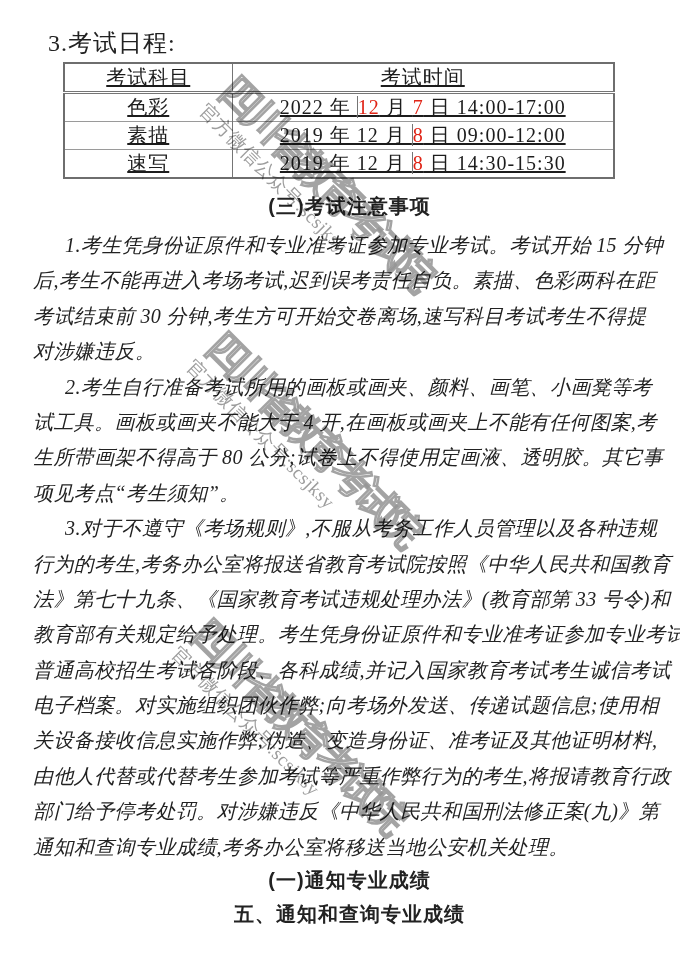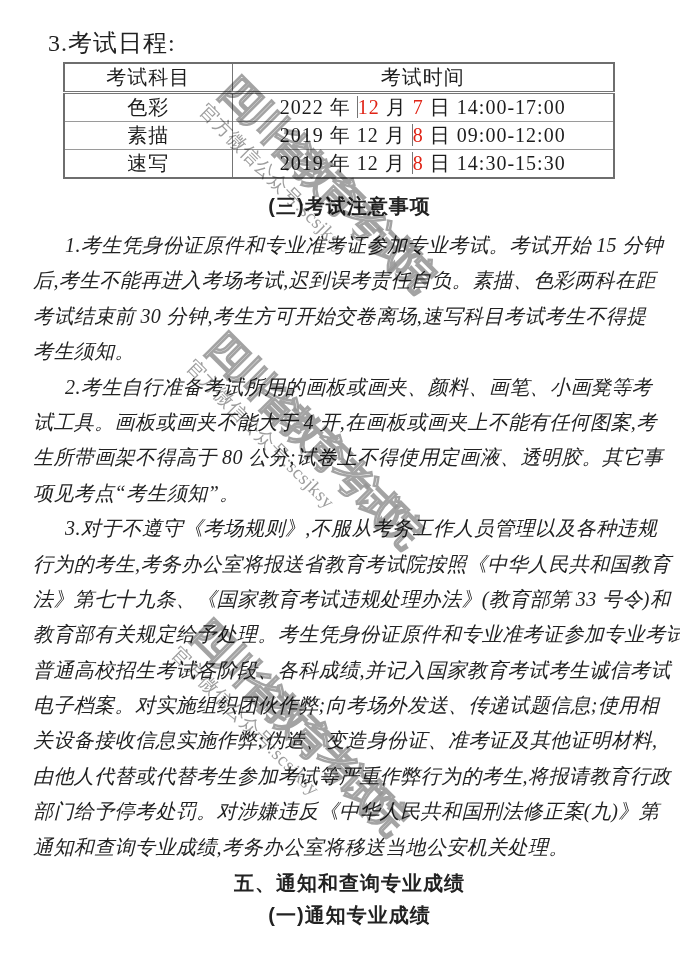--- a/index.html
+++ b/index.html
@@ -26,21 +26,21 @@
       font-size:20px;letter-spacing:1px;padding-left:13px;text-align:center;}
   .h-notes{margin-top:13px;height:28px;line-height:28px;}
   .h-five{margin-top:2px;height:33px;line-height:33px;}
   .h-one{height:31px;line-height:31px;}
 
   
   table.sched{border-collapse:collapse;table-layout:fixed;width:552px;margin-left:30px;margin-top:6px;
       border:2px solid #6e6e6e;}
   table.sched col.c1{width:168px;}
   table.sched th,table.sched td{font-weight:normal;text-align:center;padding:0;
-      font-size:20px;letter-spacing:1px;color:#1c1c1c;}
+      font-size:20px;letter-spacing:1px;color:#1c1c1c;text-decoration:underline;}
   table.sched th{height:27px;border-bottom:3px double #757575;}
   table.sched td{height:26.5px;border-top:1.5px solid #9a9a9a;}
   table.sched tr :first-child{border-right:1.5px solid #757575;}
   .red{color:var(--red,#e02416);}
 
   
   #paragraphs{margin-top:8px;font-style:italic;}
   .para-line{height:35.4px;line-height:35.4px;font-size:20px;letter-spacing:0.4px;white-space:nowrap;}
   .para-line.first{padding-left:32px;}
 
@@ -97,21 +97,21 @@
         </tbody>
     </table>
 
     <div class="h-bold h-notes">(三)考试注意事项</div>
 
     <div id="paragraphs">
         <div>
           <div class="para-line first">1.考生凭身份证原件和专业准考证参加专业考试。考试开始 15 分钟</div>
           <div class="para-line">后,考生不能再进入考场考试,迟到误考责任自负。素描、色彩两科在距</div>
           <div class="para-line">考试结束前 30 分钟,考生方可开始交卷离场,速写科目考试考生不得提</div>
-          <div class="para-line">考生须知。</div>
+          <div class="para-line">对涉嫌违反。</div>
         </div>
         <div>
           <div class="para-line first">2.考生自行准备考试所用的画板或画夹、颜料、画笔、小画凳等考</div>
           <div class="para-line">试工具。画板或画夹不能大于 4 开,在画板或画夹上不能有任何图案,考</div>
           <div class="para-line">生所带画架不得高于 80 公分;试卷上不得使用定画液、透明胶。其它事</div>
           <div class="para-line">项见考点“考生须知”。</div>
         </div>
         <div>
           <div class="para-line first">3.对于不遵守《考场规则》,不服从考务工作人员管理以及各种违规</div>
           <div class="para-line">行为的考生,考务办公室将报送省教育考试院按照《中华人民共和国教育</div>
@@ -119,22 +119,22 @@
           <div class="para-line">教育部有关规定给予处理。考生凭身份证原件和专业准考证参加专业考试</div>
           <div class="para-line">普通高校招生考试各阶段、各科成绩,并记入国家教育考试考生诚信考试</div>
           <div class="para-line">电子档案。对实施组织团伙作弊;向考场外发送、传递试题信息;使用相</div>
           <div class="para-line">关设备接收信息实施作弊;伪造、变造身份证、准考证及其他证明材料,</div>
           <div class="para-line">由他人代替或代替考生参加考试等严重作弊行为的考生,将报请教育行政</div>
           <div class="para-line">部门给予停考处罚。对涉嫌违反《中华人民共和国刑法修正案(九)》第</div>
           <div class="para-line">通知和查询专业成绩,考务办公室将移送当地公安机关处理。</div>
         </div>
       </div>
 
+    <div class="h-bold h-one">(一)通知专业成绩</div>
     <div class="h-bold h-five">五、通知和查询专业成绩</div>
-    <div class="h-bold h-one">(一)通知专业成绩</div>
 
   </div>
 
   <div class="footer">
     <span>共 7 页</span><span>第 5 页</span>
   </div>
 
 </div>
 
 </body></html>

